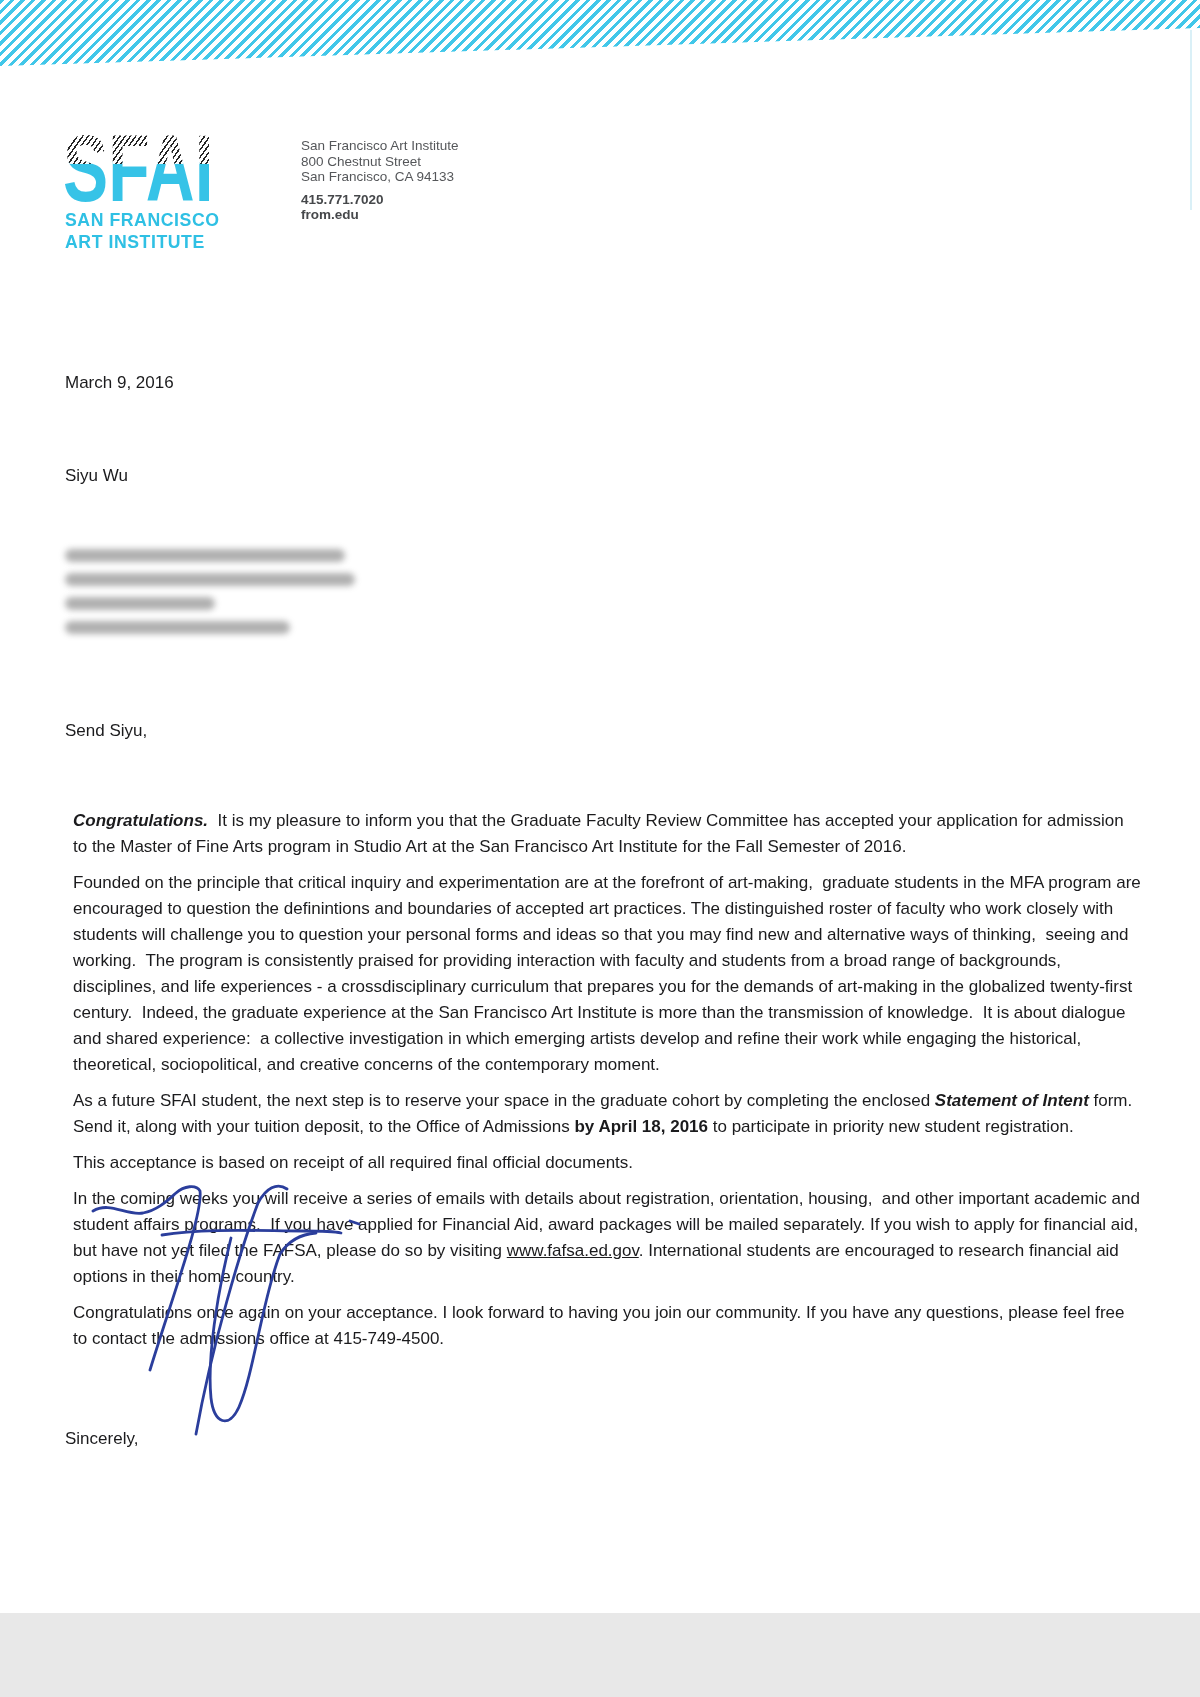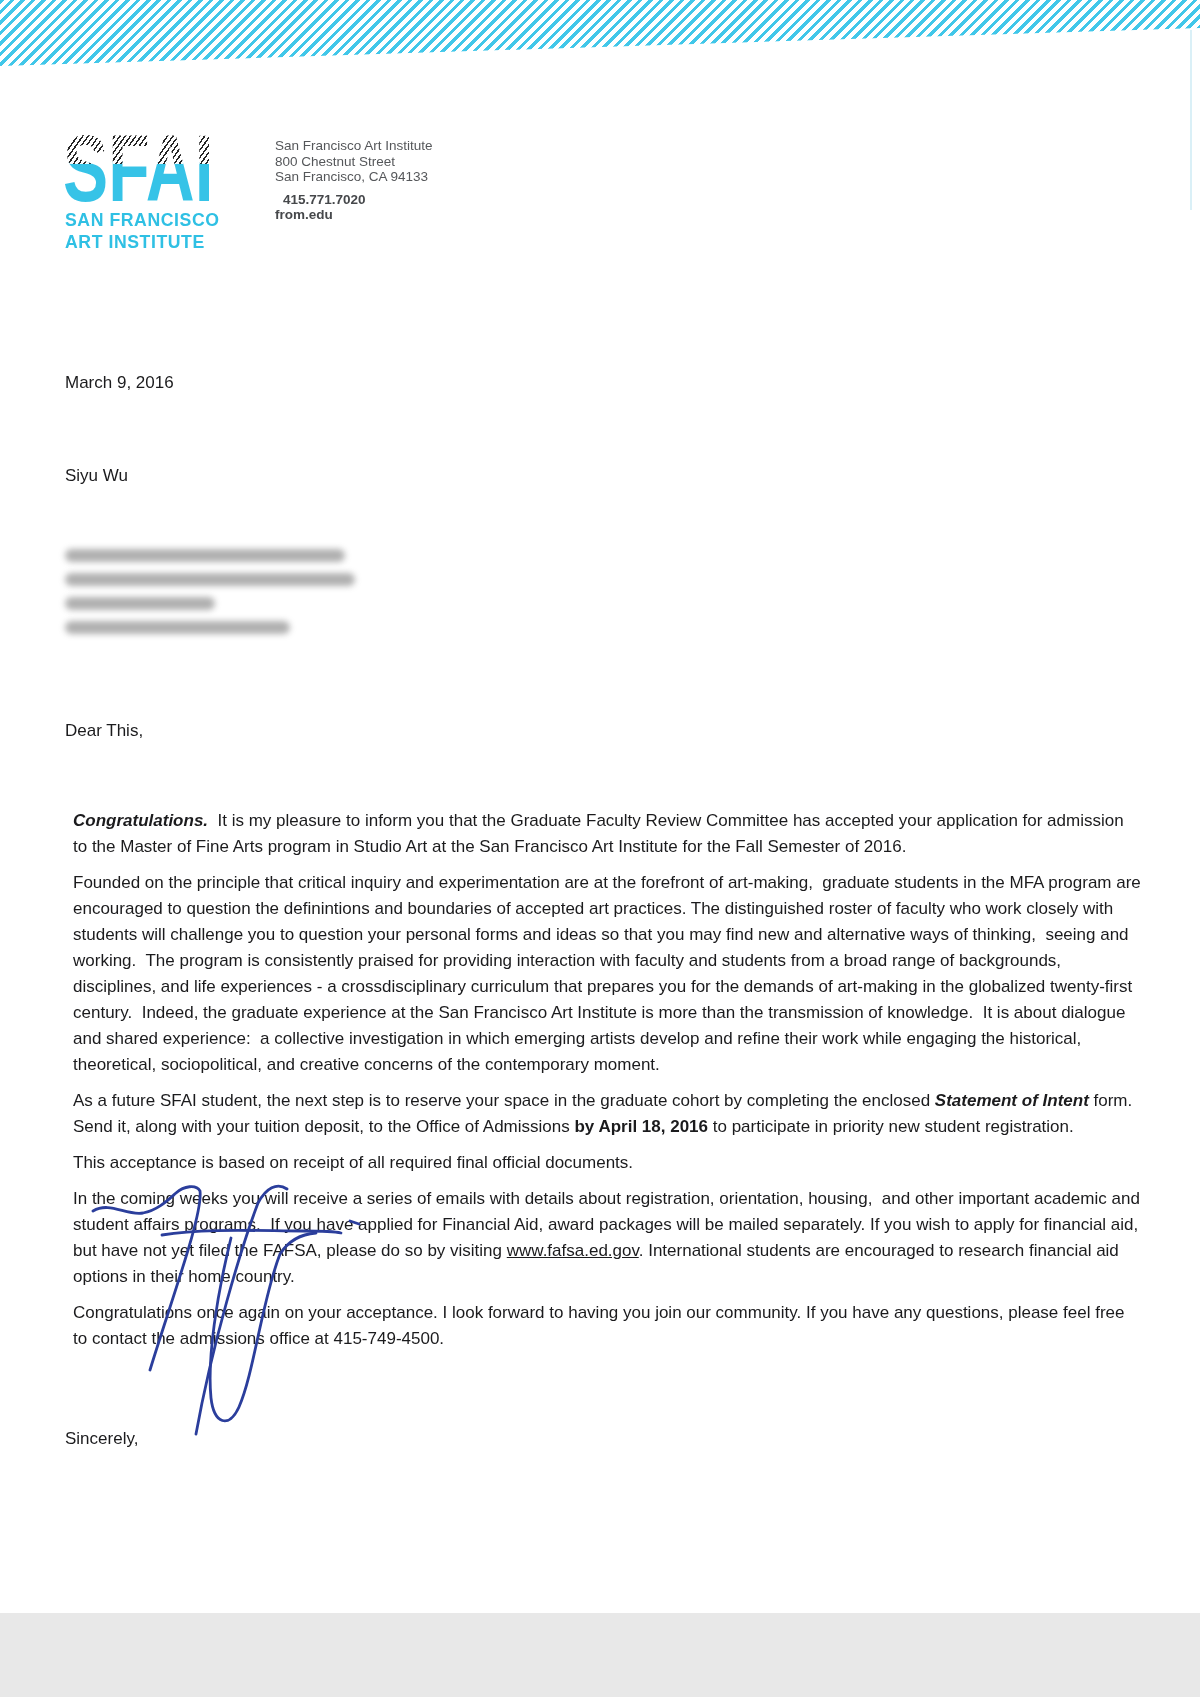--- a/index.html
+++ b/index.html
@@ -42,25 +42,25 @@
   }
   .logo-line{
     position:absolute;left:65px;
     font-size:19px;font-weight:800;letter-spacing:0.6px;
     color:#2fc0e4;white-space:nowrap;
     transform:scaleX(0.93);transform-origin:left top;
   }
   .logo-line.l1{top:209px;}
   .logo-line.l2{top:231px;}
   .contact{
-    position:absolute;left:275px;top:138px;
+    position:absolute;left:301px;top:138px;
     font-size:13.5px;line-height:15.5px;color:#55575a;
   }
   .contact .strong{font-weight:700;color:#46484b;}
-  .contact .gap{margin-top:7px;margin-left:8px;}
+  .contact .gap{margin-top:7px;}
   
   .letter{
     position:absolute;left:65px;top:318px;width:1077px;
     font-size:17px;line-height:26px;
     white-space:pre-wrap;
   }
   .date-line{margin-bottom:15px;}
   .recipient{margin-bottom:8px;}
   .redacted{margin-bottom:32px;}
   .redacted-line{
@@ -95,21 +95,21 @@
       <div>San Francisco, CA 94133</div>
       <div class="strong gap">415.771.7020</div>
       <div class="strong">from.edu</div>
     </div>
   </header>
 
   <main class="letter">
     <div class="date-line">March 9, 2016</div>
     <div class="recipient">Siyu Wu</div>
     <div class="redacted" id="redacted"><div class="redacted-line" style="width: 280px;"></div><div class="redacted-line" style="width: 290px;"></div><div class="redacted-line" style="width: 150px;"></div><div class="redacted-line" style="width: 225px;"></div></div>
-    <div class="salutation">Dear This,</div>
+    <div class="salutation">Send Siyu,</div>
     <div id="paragraphs"><p class="para"><span style="font-weight: 700; font-style: italic;">Congratulations.</span><span>  It is my pleasure to inform you that the Graduate Faculty Review Committee has accepted your application for admission to the Master of Fine Arts program in Studio Art at the San Francisco Art Institute for the Fall Semester of 2016.</span></p><p class="para"><span>Founded on the principle that critical inquiry and experimentation are at the forefront of art-making,  graduate students in the MFA program are encouraged to question the definintions and boundaries of accepted art practices. The distinguished roster of faculty who work closely with students will challenge you to question your personal forms and ideas so that you may find new and alternative ways of thinking,  seeing and working.  The program is consistently praised for providing interaction with faculty and students from a broad range of backgrounds, disciplines, and life experiences - a crossdisciplinary curriculum that prepares you for the demands of art-making in the globalized twenty-first century.  Indeed, the graduate experience at the San Francisco Art Institute is more than the transmission of knowledge.  It is about dialogue and shared experience:  a collective investigation in which emerging artists develop and refine their work while engaging the historical,  theoretical, sociopolitical, and creative concerns of the contemporary moment.</span></p><p class="para"><span>As a future SFAI student, the next step is to reserve your space in the graduate cohort by completing the enclosed </span><span style="font-weight: 700; font-style: italic;">Statement of Intent</span><span> form. Send it, along with your tuition deposit, to the Office of Admissions </span><span style="font-weight: 700;">by April 18, 2016</span><span> to participate in priority new student registration.</span></p><p class="para"><span>This acceptance is based on receipt of all required final official documents.</span></p><p class="para"><span>In the coming weeks you will receive a series of emails with details about registration, orientation, housing,  and other important academic and student affairs programs.  If you have applied for Financial Aid, award packages will be mailed separately. If you wish to apply for financial aid, but have not yet filed the FAFSA, please do so by visiting </span><span style="text-decoration: underline;">www.fafsa.ed.gov</span><span>. International students are encouraged to research financial aid options in their home country.</span></p><p class="para"><span>Congratulations once again on your acceptance. I look forward to having you join our community. If you have any questions, please feel free to contact the admissions office at 415-749-4500.</span></p></div>
     <div class="closing">Sincerely,</div>
     <div class="signer">
       <div>Director of Graduate Admissions</div>
     </div>
   </main>
 
   <svg class="signature" viewBox="0 0 1200 1697" fill="none" stroke-linecap="round" stroke-linejoin="round" stroke-width="2.8">
     <path d="M 93 1211 C 110 1201, 126 1216, 143 1213 C 158 1210, 168 1200, 176 1193 C 184 1186, 196 1184, 200 1191 C 203 1214, 172 1298, 150 1370" stroke="#2b3e9c"></path>
     <path d="M 287 1189 C 277 1182, 266 1188, 258 1203 C 241 1248, 212 1345, 196 1434" stroke="#2b3e9c"></path>

